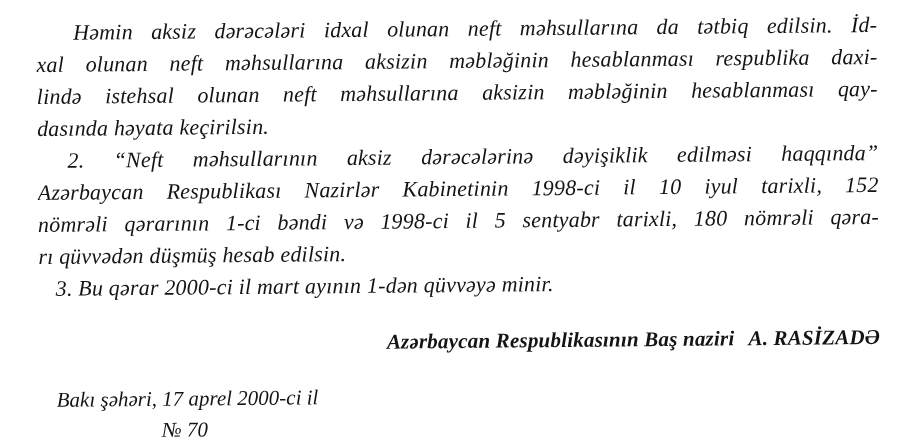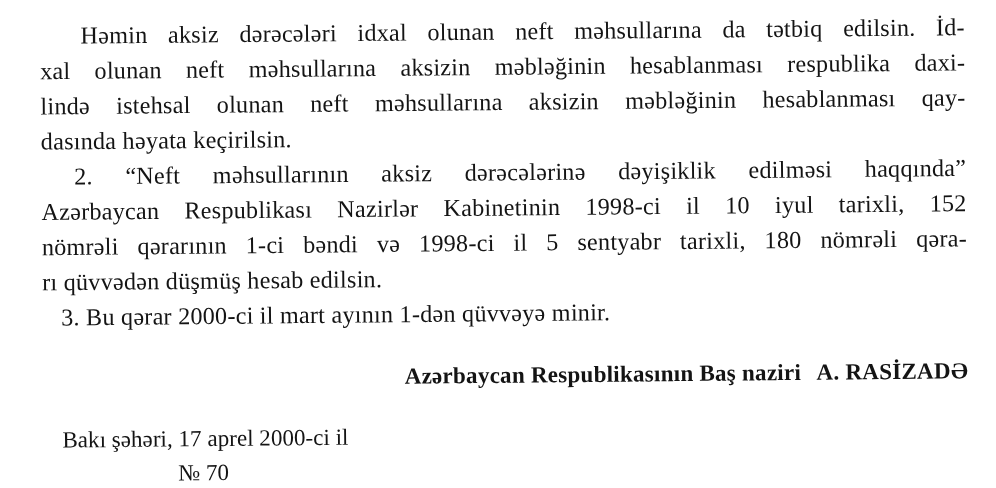--- a/index.html
+++ b/index.html
@@ -8,20 +8,21 @@
     background: #ffffff;
   }
   .page {
     position: relative;
     width: 905px;
     height: 444px;
     background: #ffffff;
     overflow: hidden;
     font-family: "Liberation Serif", "DejaVu Serif", serif;
     color: #141414;
+    font-style: italic;
   }
   .scan-tilt {
     position: absolute;
     inset: 0;
     transform: rotate(-0.55deg);
     transform-origin: 50% 50%;
   }
   .text-block {
     position: absolute;
     left: 38px;

